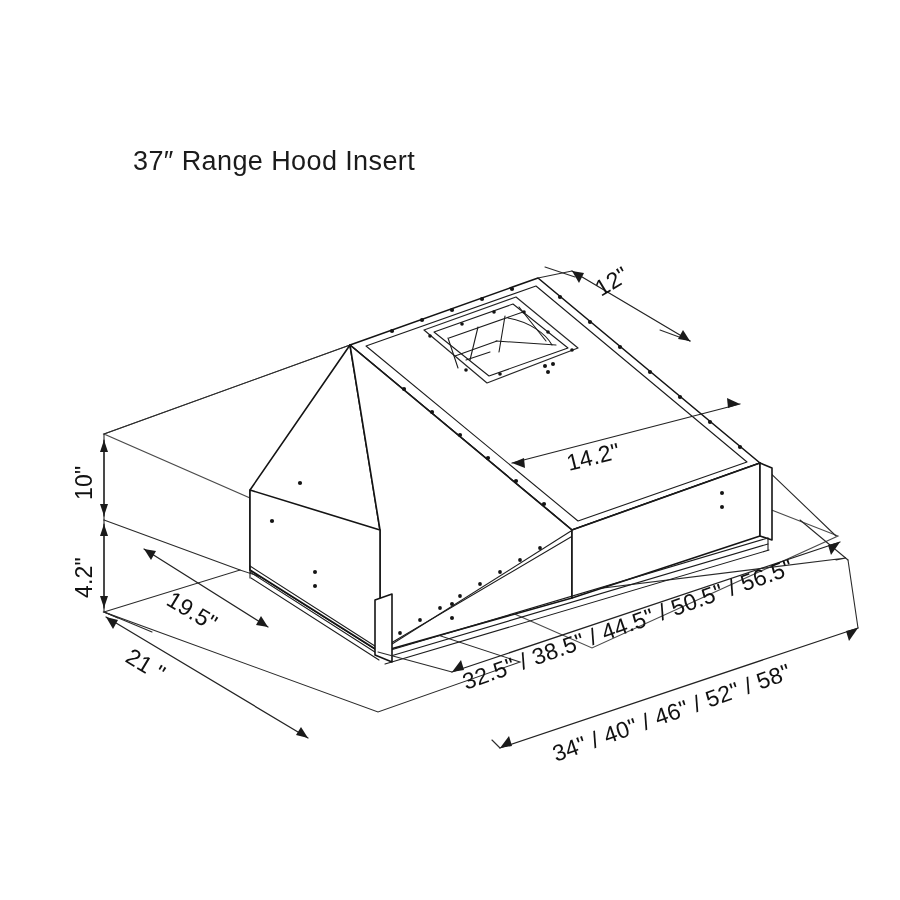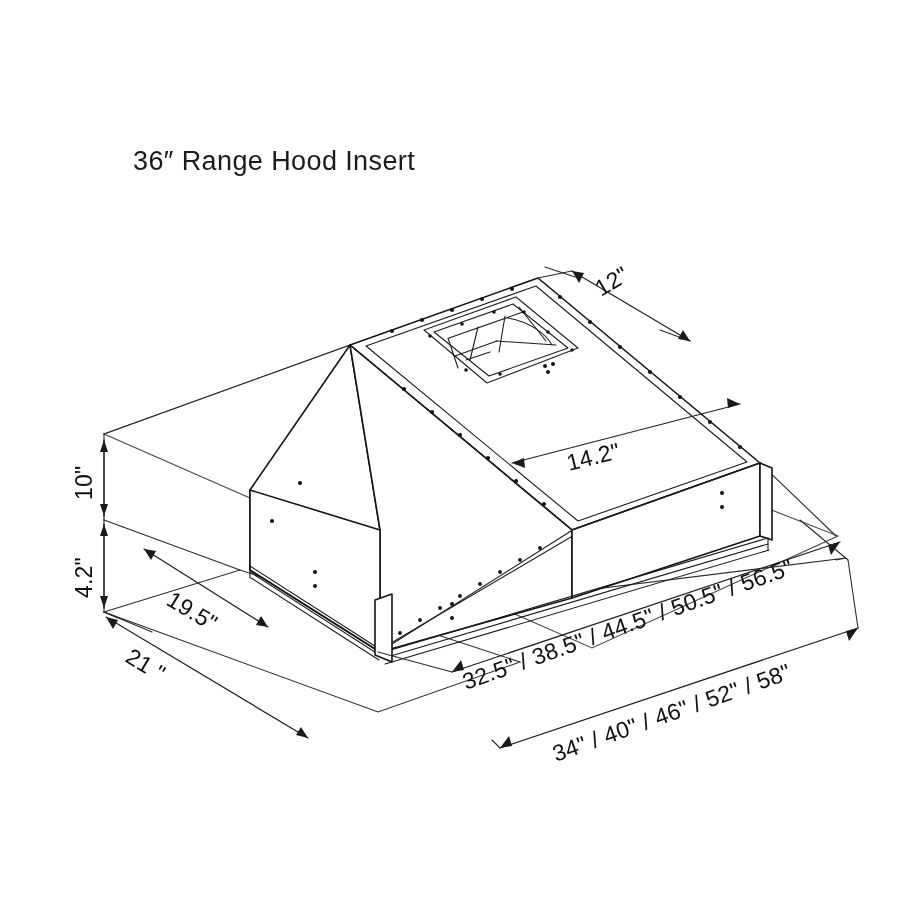--- a/index.html
+++ b/index.html
@@ -86,21 +86,21 @@
     font-size: 23px;
     fill: #111111;
     letter-spacing: 0.2px;
   }
 </style>
 </head>
 <body>
 
 <div id="drawing-root">
 
-  <div id="page-title">36″ Range Hood Insert</div>
+  <div id="page-title">37″ Range Hood Insert</div>
 
   <svg id="figure" viewBox="0 0 900 900">
 
     <g>
 
       <path class="dim-ext" d="M 350 345 L 104 434"></path>
 
       <path class="dim-ext" d="M 104 434 L 104 520"></path>
       <path class="dim-ext" d="M 104 520 L 104 612"></path>
 

